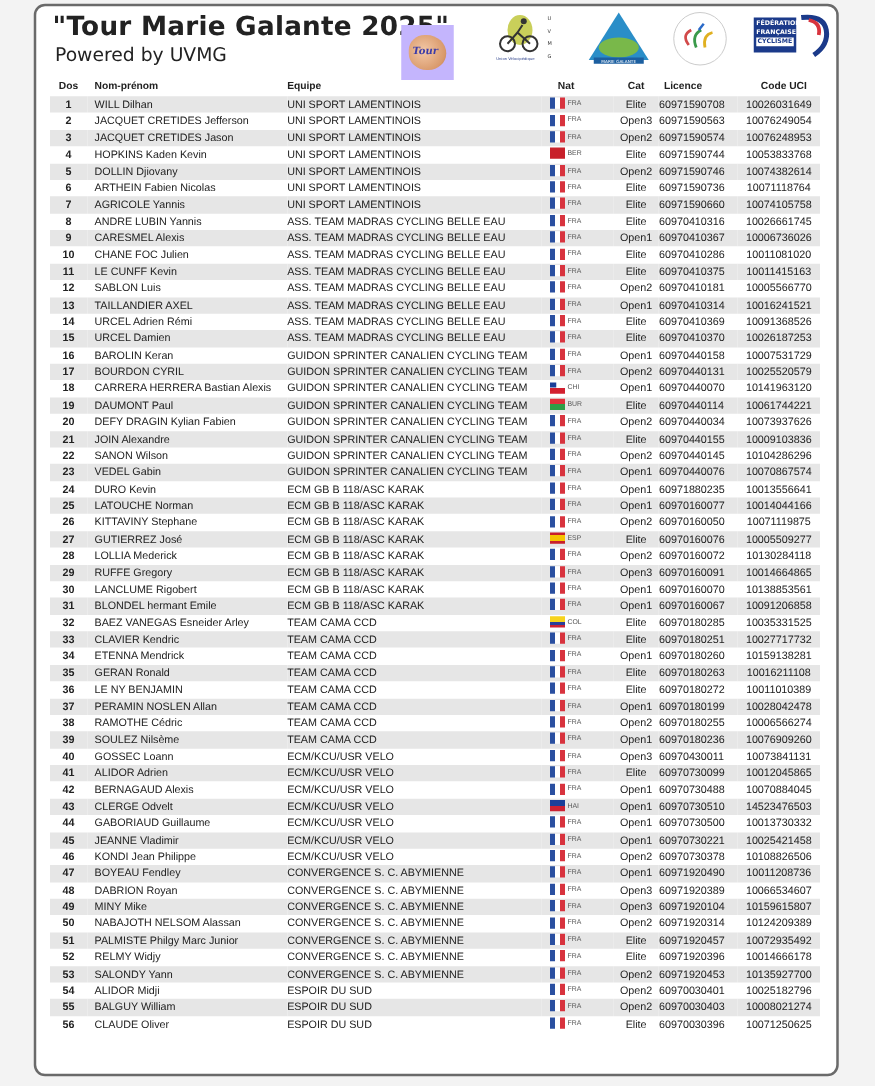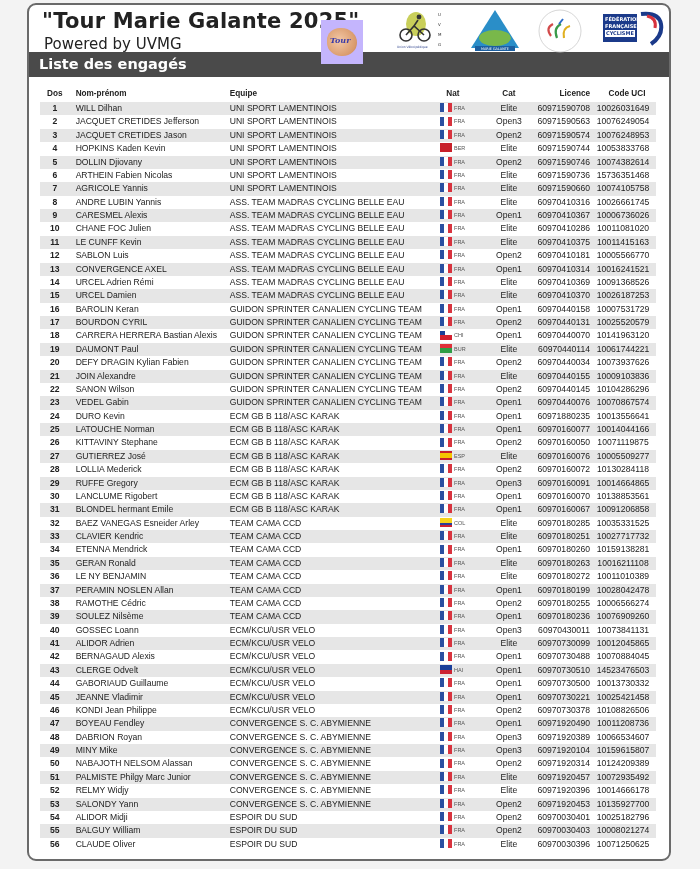--- a/index.html
+++ b/index.html
@@ -55,25 +55,25 @@
     font-weight: bold; font-size: 8.2px; text-align: left; height: 17px; padding: 0;
     vertical-align: middle;
   }
   tbody td { height: 13.3px; padding: 0; white-space: nowrap; vertical-align: middle; line-height: 13.3px; }
   tbody tr:nth-child(odd) td { background: #e6e6e6; }
   .c-dos { width: 34px; text-align: center !important; font-weight: bold; }
   .c-nom { width: 158px; padding-left: 6px !important; }
   .c-eq { width: 207px; }
   .c-nat { width: 52px; }
   .c-cat { width: 40px; text-align: center !important; }
-  .c-lic { width: 62px; text-align: right; }
+  .c-lic { width: 62px; text-align: left; }
   .c-uci { width: 62px; text-align: center; }
   th.c-dos { text-align: center; }
   th.c-nat { padding-left: 13px !important; }
-  th.c-lic { text-align: right; padding-left: 4px !important; }
+  th.c-lic { text-align: left; padding-left: 4px !important; }
   th.c-uci { text-align: center; padding-left: 8px !important; }
   .flag {
     display: inline-block; width: 12px; height: 9px; vertical-align: middle;
     margin-left: 2px; margin-right: 2px; position: relative; top: -1px;
   }
   .flag-FRA { background: linear-gradient(90deg, #2a4fa0 0 33%, #ffffff 33% 66%, #d8333e 66% 100%); }
   .flag-BER { background: #c8202a; }
   .flag-CHI { background: linear-gradient(180deg, #ffffff 0 50%, #d32030 50% 100%); }
   .flag-CHI::before { content:""; position:absolute; left:0; top:0; width:5px; height:4.5px; background:#1a3f9a; }
   .flag-BUR { background: linear-gradient(180deg, #e0303a 0 50%, #2f9d46 50% 100%); }
@@ -135,21 +135,20 @@
         <div>FRANÇAISE</div>
         <div class="l3">CYCLISME</div>
       </div>
       <svg width="30" height="40" viewBox="0 0 30 40" style="position:absolute;left:34px;top:0;">
         <path d="M4 4 Q22 2 24 14 Q26 26 14 34" stroke="#1b3a8a" stroke-width="4" fill="none"></path>
         <path d="M10 6 Q20 8 18 18" stroke="#d8333e" stroke-width="3" fill="none"></path>
       </svg>
     </div>
   </div>
 
-  <div class="banner">Liste des engagés</div>
 
   <table>
     <thead>
       <tr>
         <th class="c-dos">Dos</th>
         <th class="c-nom">Nom-prénom</th>
         <th class="c-eq">Equipe</th>
         <th class="c-nat">Nat</th>
         <th class="c-cat">Cat</th>
         <th class="c-lic">Licence</th>
@@ -202,21 +201,21 @@
           <td class="c-lic">60971590746</td>
           <td class="c-uci">10074382614</td>
         </tr>
         <tr>
           <td class="c-dos">6</td>
           <td class="c-nom">ARTHEIN Fabien Nicolas</td>
           <td class="c-eq">UNI SPORT LAMENTINOIS</td>
           <td class="c-nat">&nbsp;&nbsp;<span class="flag flag-FRA"></span><span class="nat-code">FRA</span></td>
           <td class="c-cat">Elite</td>
           <td class="c-lic">60971590736</td>
-          <td class="c-uci">15736351468</td>
+          <td class="c-uci">10071118764</td>
         </tr>
         <tr>
           <td class="c-dos">7</td>
           <td class="c-nom">AGRICOLE Yannis</td>
           <td class="c-eq">UNI SPORT LAMENTINOIS</td>
           <td class="c-nat">&nbsp;&nbsp;<span class="flag flag-FRA"></span><span class="nat-code">FRA</span></td>
           <td class="c-cat">Elite</td>
           <td class="c-lic">60971590660</td>
           <td class="c-uci">10074105758</td>
         </tr>
@@ -260,21 +259,21 @@
           <td class="c-dos">12</td>
           <td class="c-nom">SABLON Luis</td>
           <td class="c-eq">ASS. TEAM MADRAS CYCLING BELLE EAU</td>
           <td class="c-nat">&nbsp;&nbsp;<span class="flag flag-FRA"></span><span class="nat-code">FRA</span></td>
           <td class="c-cat">Open2</td>
           <td class="c-lic">60970410181</td>
           <td class="c-uci">10005566770</td>
         </tr>
         <tr>
           <td class="c-dos">13</td>
-          <td class="c-nom">CONVERGENCE AXEL</td>
+          <td class="c-nom">TAILLANDIER AXEL</td>
           <td class="c-eq">ASS. TEAM MADRAS CYCLING BELLE EAU</td>
           <td class="c-nat">&nbsp;&nbsp;<span class="flag flag-FRA"></span><span class="nat-code">FRA</span></td>
           <td class="c-cat">Open1</td>
           <td class="c-lic">60970410314</td>
           <td class="c-uci">10016241521</td>
         </tr>
         <tr>
           <td class="c-dos">14</td>
           <td class="c-nom">URCEL Adrien Rémi</td>
           <td class="c-eq">ASS. TEAM MADRAS CYCLING BELLE EAU</td>

